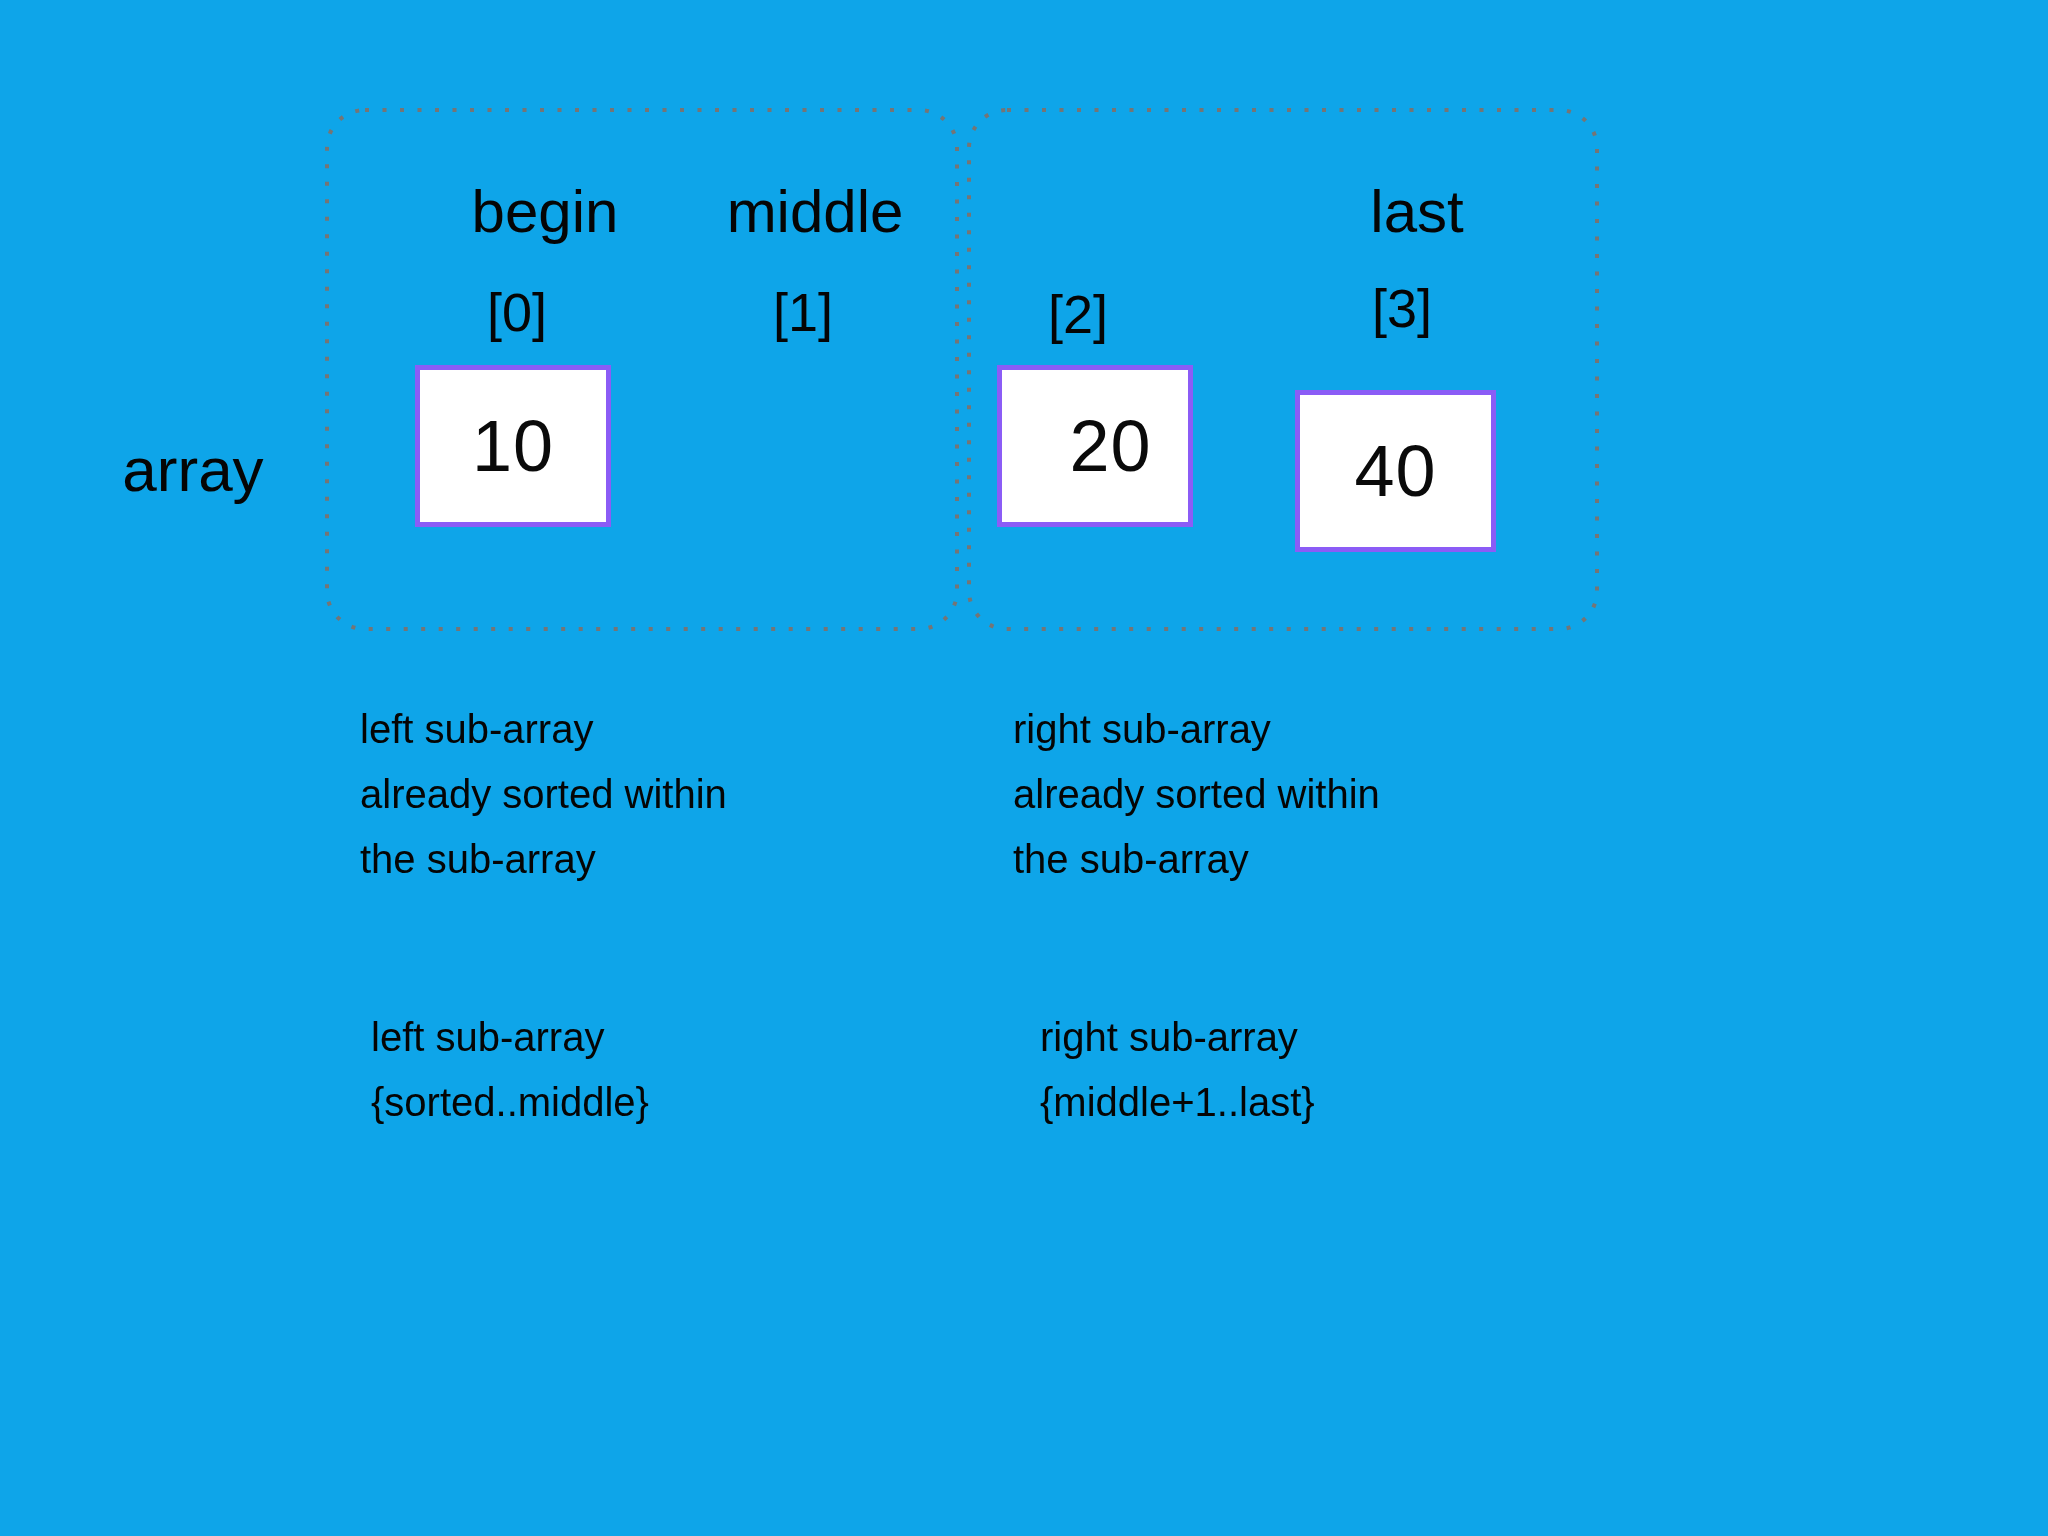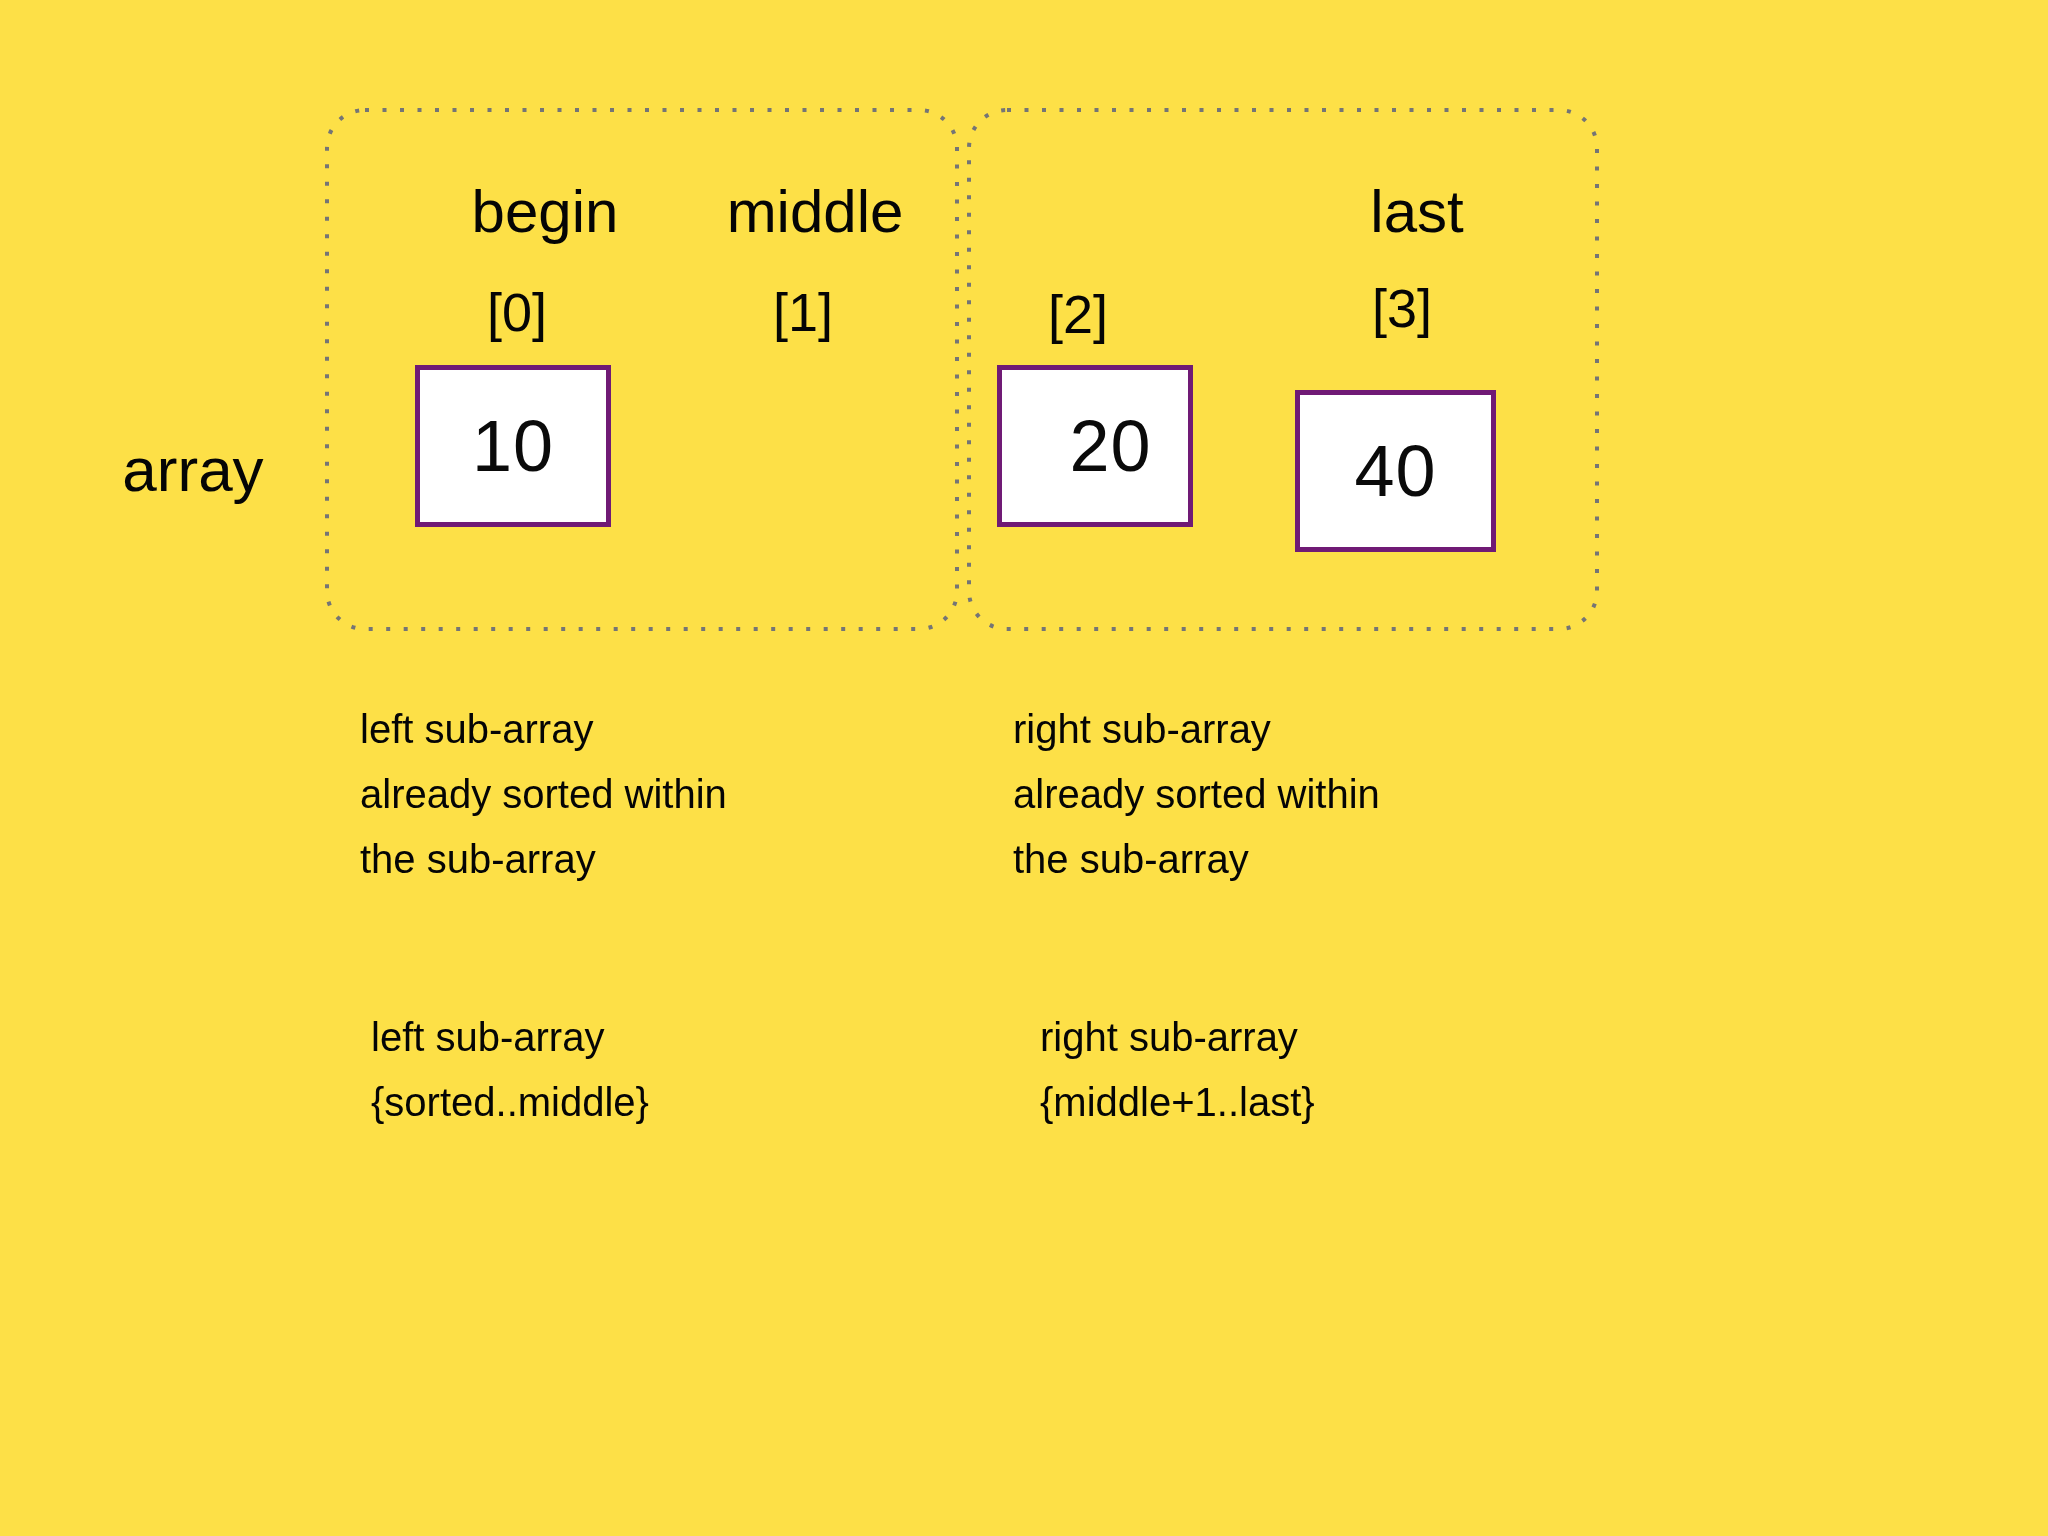--- a/index.html
+++ b/index.html
@@ -4,30 +4,30 @@
 <style>
   html, body {
     margin: 0;
     padding: 0;
     background: #ffffff;
   }
   #stage {
     position: relative;
     width: 2048px;
     height: 1536px;
-    background: #fde047;
+    background: #0ea5e9;
     font-family: "Liberation Sans", sans-serif;
     color: #000000;
     overflow: hidden;
   }
   svg.dotted-box { position: absolute; }
   .cell {
     position: absolute;
     box-sizing: border-box;
-    border: 5px solid #701a75;
+    border: 5px solid #8b5cf6;
     background: #ffffff;
     display: flex;
     align-items: center;
     justify-content: center;
   }
   .cell-value {
     font-size: 72px;
     color: #0a0a0a;
     letter-spacing: 1px;
   }

